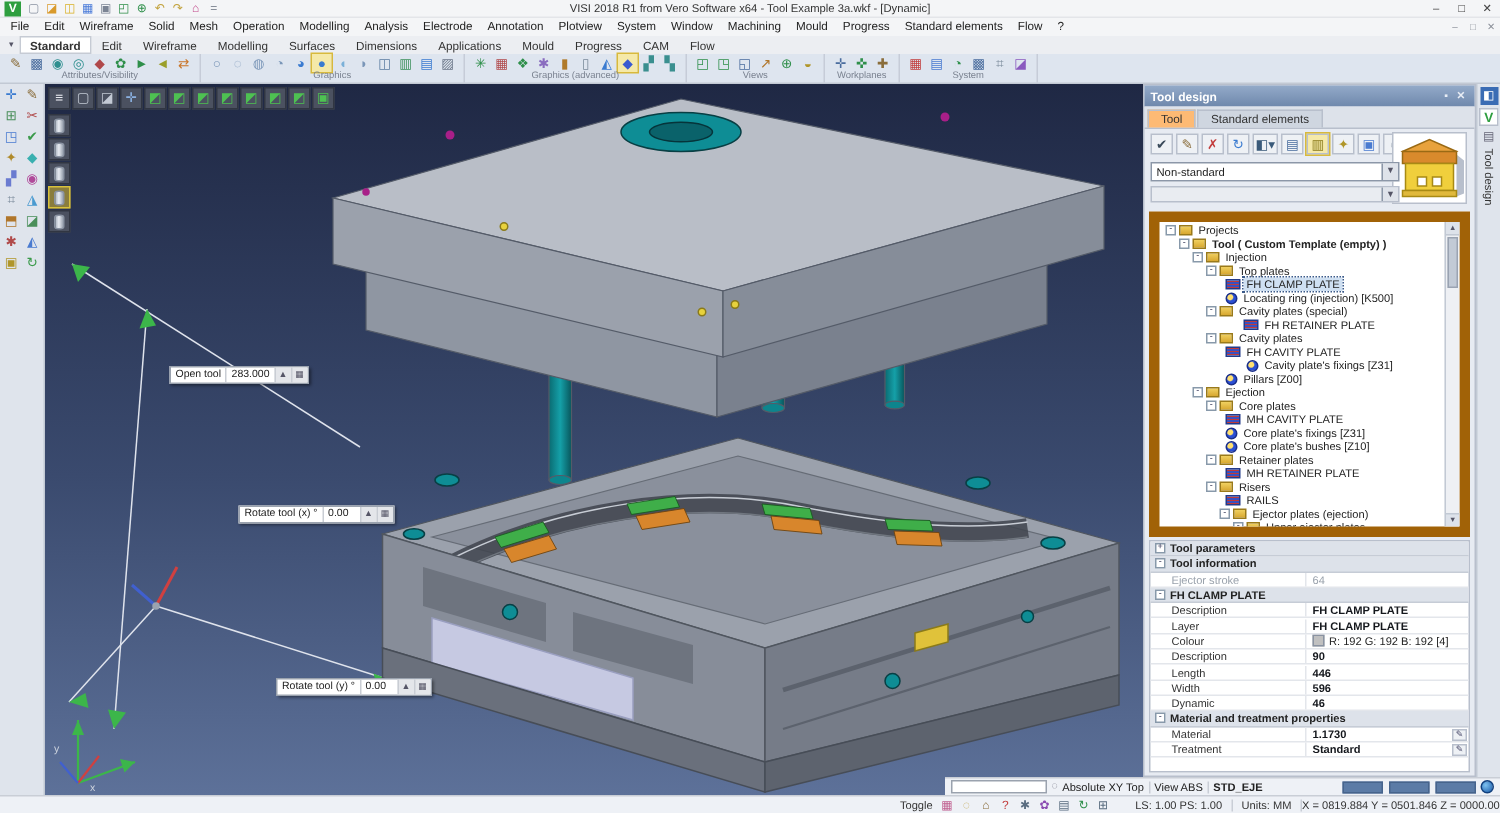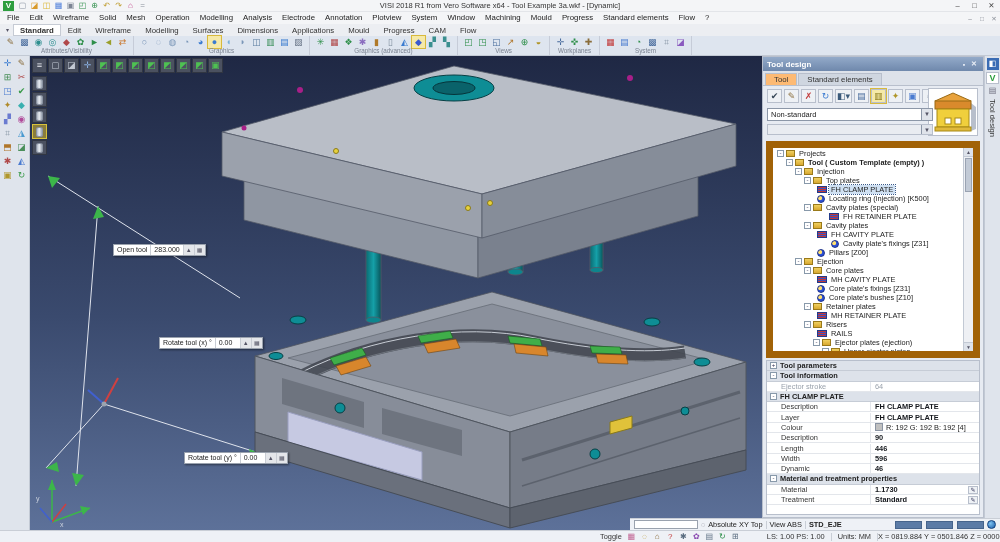--- a/index.html
+++ b/index.html
@@ -715,18 +715,18 @@
       <span class="st-icon" style="color: rgb(192, 96, 144);">▦</span>
       <span class="st-icon" style="color: rgb(184, 150, 42);">◌</span>
       <span class="st-icon" style="color: rgb(138, 109, 59);">⌂</span>
       <span class="st-icon" style="color: rgb(194, 60, 60);">?</span>
       <span class="st-icon" style="color: rgb(90, 109, 128);">✱</span>
       <span class="st-icon" style="color: rgb(138, 74, 176);">✿</span>
       <span class="st-icon" style="color: rgb(90, 109, 128);">▤</span>
       <span class="st-icon" style="color: rgb(46, 143, 74);">↻</span>
       <span class="st-icon" style="color: rgb(90, 109, 128);">⊞</span>
     </span>
-  <span class="st-field" style="margin-left:20px">LS: 1.00 PS: 1.00</span>
+  <span class="st-field" style="margin-left:10px">LS: 1.00 PS: 1.00</span>
   <span class="vsep"></span>
   <span class="st-field">Units: MM</span>
   <span class="vsep"></span>
   <span class="coords">X = 0819.884 Y = 0501.846 Z = 0000.000</span>
 </div>
 
 </body></html>

